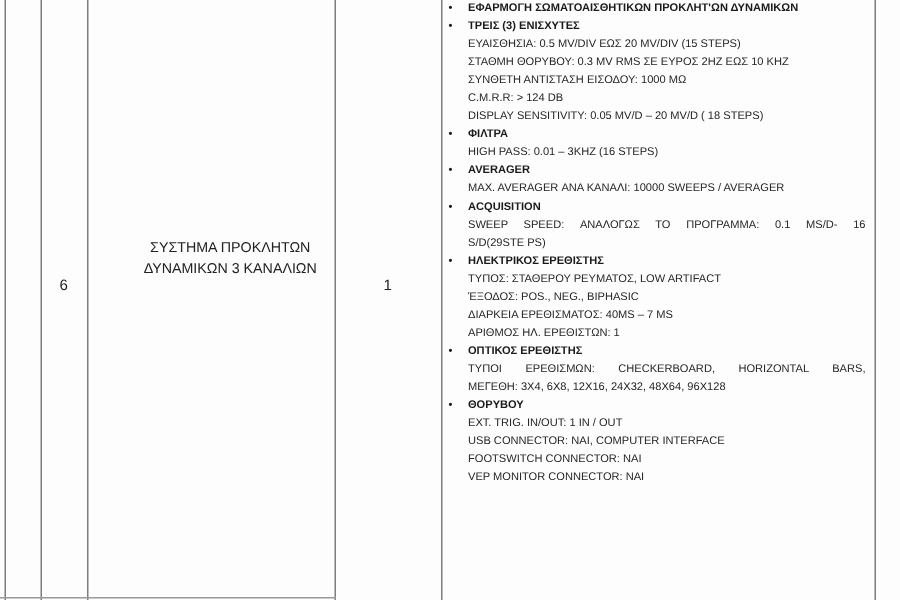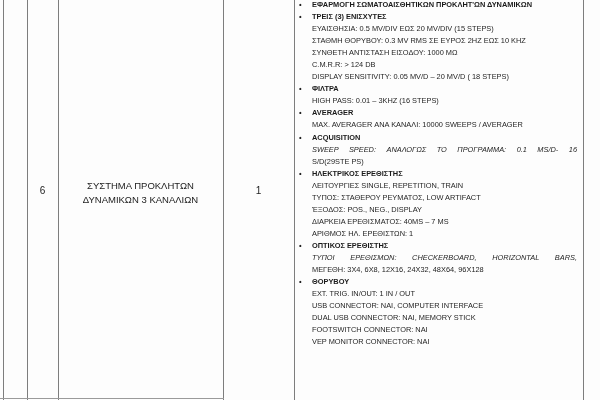--- a/index.html
+++ b/index.html
@@ -36,26 +36,27 @@
     font-size: 10px;
     line-height: 12px;
     text-align: center;
     color: #222222;
   }
   .cell-index { left: 27px; width: 31px; top: 184.5px; }
   .cell-qty   { left: 223px; width: 71px; top: 184.5px; }
   .cell-name {
     position: absolute;
     left: 58px;
-    top: 179px;
+    top: 159px;
     width: 165px;
     text-align: center;
     font-size: 9.5px;
     line-height: 13.5px;
     color: #222222;
+    padding-left: 13px;
   }
   .specs {
     position: absolute;
     left: 294px;
     top: -1px;
     width: 283px;
   }
   .spec-line {
     position: relative;
     padding-left: 18px;
@@ -65,21 +66,20 @@
     color: #242424;
   }
   .spec-line.header {
     font-weight: bold;
     color: #1a1a1a;
   }
   .spec-line.justify {
     white-space: normal;
     text-align: justify;
     text-align-last: justify;
-    font-style: italic;
   }
   .spec-line .dot {
     position: absolute;
     left: 5px;
     top: 0;
   }
 </style>
 </head>
 <body>
 
@@ -111,29 +111,27 @@
       <div class="spec-line detail">C.M.R.R: &gt; 124 DB</div>
       <div class="spec-line detail">DISPLAY SENSITIVITY: 0.05 MV/D – 20 MV/D ( 18 STEPS)</div>
       <div class="spec-line header"><span class="dot">•</span><span>ΦΙΛΤΡΑ</span></div>
       <div class="spec-line detail">HIGH PASS: 0.01 – 3KHZ (16 STEPS)</div>
       <div class="spec-line header"><span class="dot">•</span><span>AVERAGER</span></div>
       <div class="spec-line detail">MAX. AVERAGER ΑΝΑ ΚΑΝΑΛΙ: 10000 SWEEPS / AVERAGER</div>
       <div class="spec-line header"><span class="dot">•</span><span>ACQUISITION</span></div>
       <div class="spec-line detail justify">SWEEP SPEED: ΑΝΑΛΟΓΩΣ ΤΟ ΠΡΟΓΡΑΜΜΑ: 0.1 MS/D- 16</div>
       <div class="spec-line detail">S/D(29STE PS)</div>
       <div class="spec-line header"><span class="dot">•</span><span>ΗΛΕΚΤΡΙΚΟΣ ΕΡΕΘΙΣΤΗΣ</span></div>
-      <div class="spec-line detail">ΛΕΙΤΟΥΡΓΙΕΣ SINGLE, REPETITION, TRAIN</div>
       <div class="spec-line detail">ΤΥΠΟΣ: ΣΤΑΘΕΡΟΥ ΡΕΥΜΑΤΟΣ, LOW ARTIFACT</div>
-      <div class="spec-line detail">ΈΞΟΔΟΣ: POS., NEG., DISPLAY</div>
+      <div class="spec-line detail">ΈΞΟΔΟΣ: POS., NEG., BIPHASIC</div>
       <div class="spec-line detail">ΔΙΑΡΚΕΙΑ ΕΡΕΘΙΣΜΑΤΟΣ: 40MS – 7 MS</div>
       <div class="spec-line detail">ΑΡΙΘΜΟΣ ΗΛ. ΕΡΕΘΙΣΤΩΝ: 1</div>
       <div class="spec-line header"><span class="dot">•</span><span>ΟΠΤΙΚΟΣ ΕΡΕΘΙΣΤΗΣ</span></div>
       <div class="spec-line detail justify">ΤΥΠΟΙ ΕΡΕΘΙΣΜΩΝ: CHECKERBOARD, HORIZONTAL BARS,</div>
       <div class="spec-line detail">ΜΕΓΕΘΗ: 3X4, 6X8, 12X16, 24X32, 48X64, 96X128</div>
       <div class="spec-line header"><span class="dot">•</span><span>ΘΟΡΥΒΟΥ</span></div>
       <div class="spec-line detail">EXT. TRIG. IN/OUT: 1 IN / OUT</div>
       <div class="spec-line detail">USB CONNECTOR: ΝΑΙ, COMPUTER INTERFACE</div>
-      <div class="spec-line detail">DUAL USB CONNECTOR: ΝΑΙ, MEMORY STICK</div>
       <div class="spec-line detail">FOOTSWITCH CONNECTOR: ΝΑΙ</div>
       <div class="spec-line detail">VEP MONITOR CONNECTOR: ΝΑΙ</div>
     </div>
 
 </div>
 
 </body></html>

